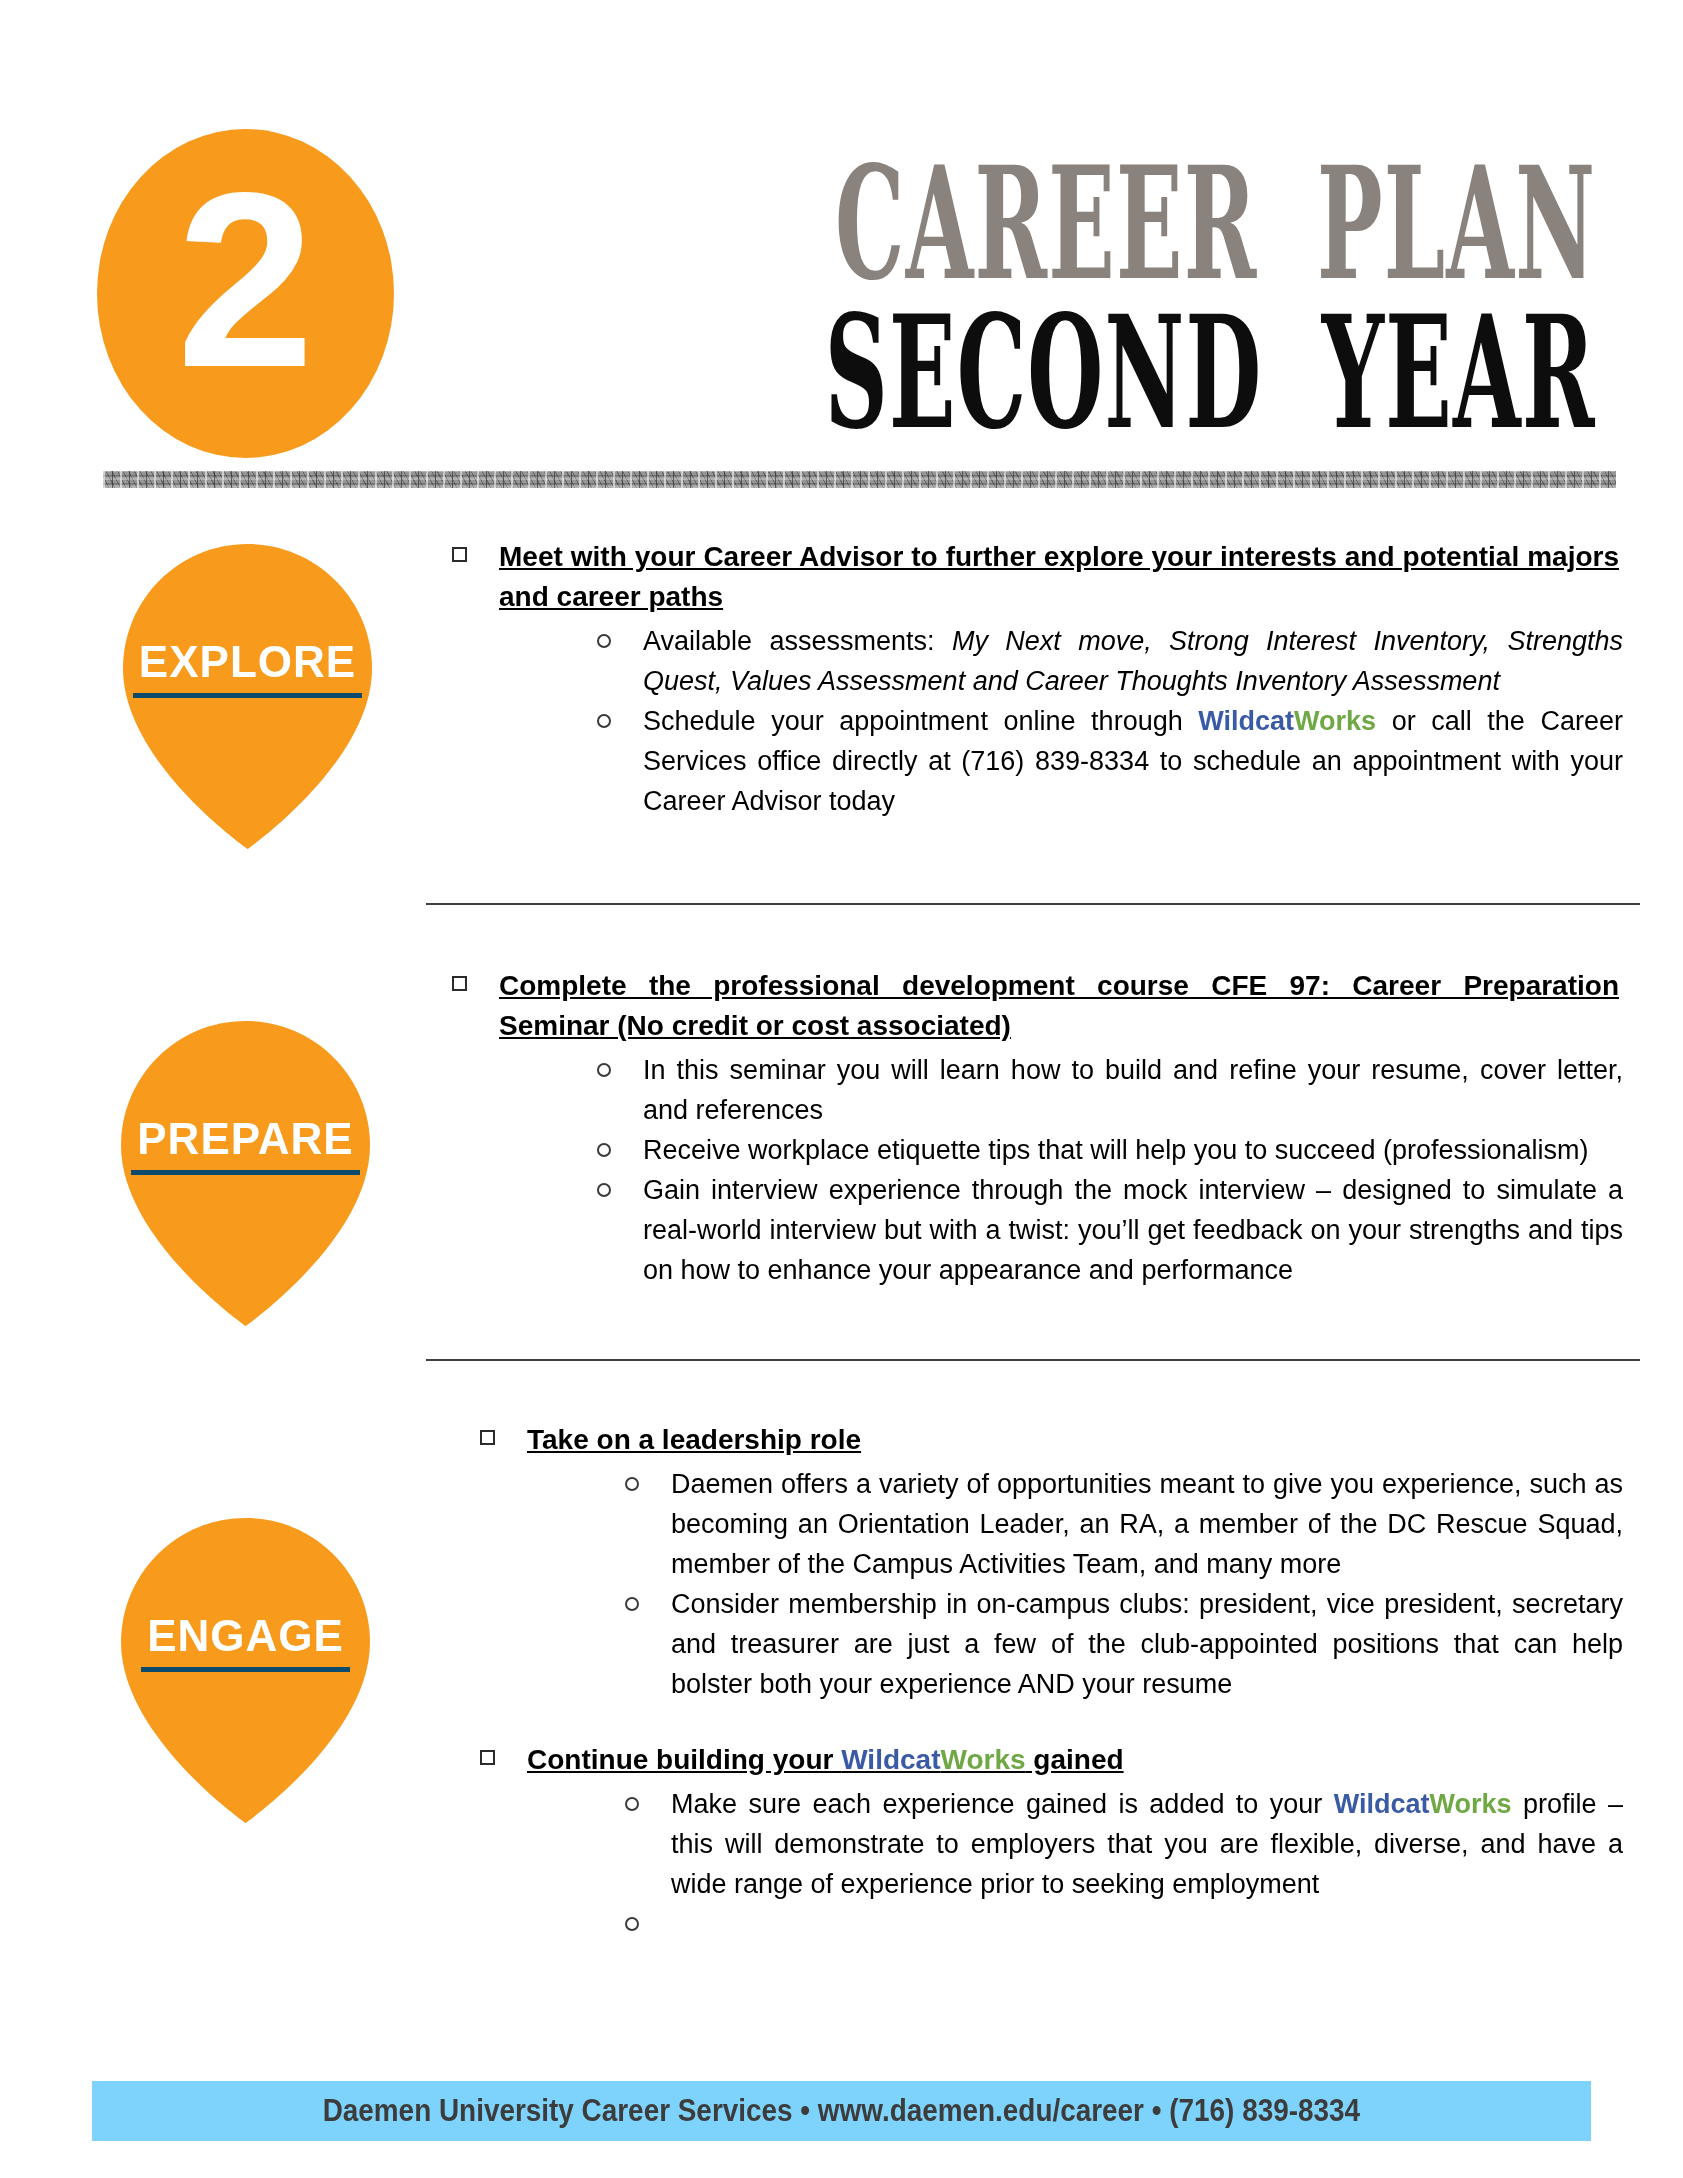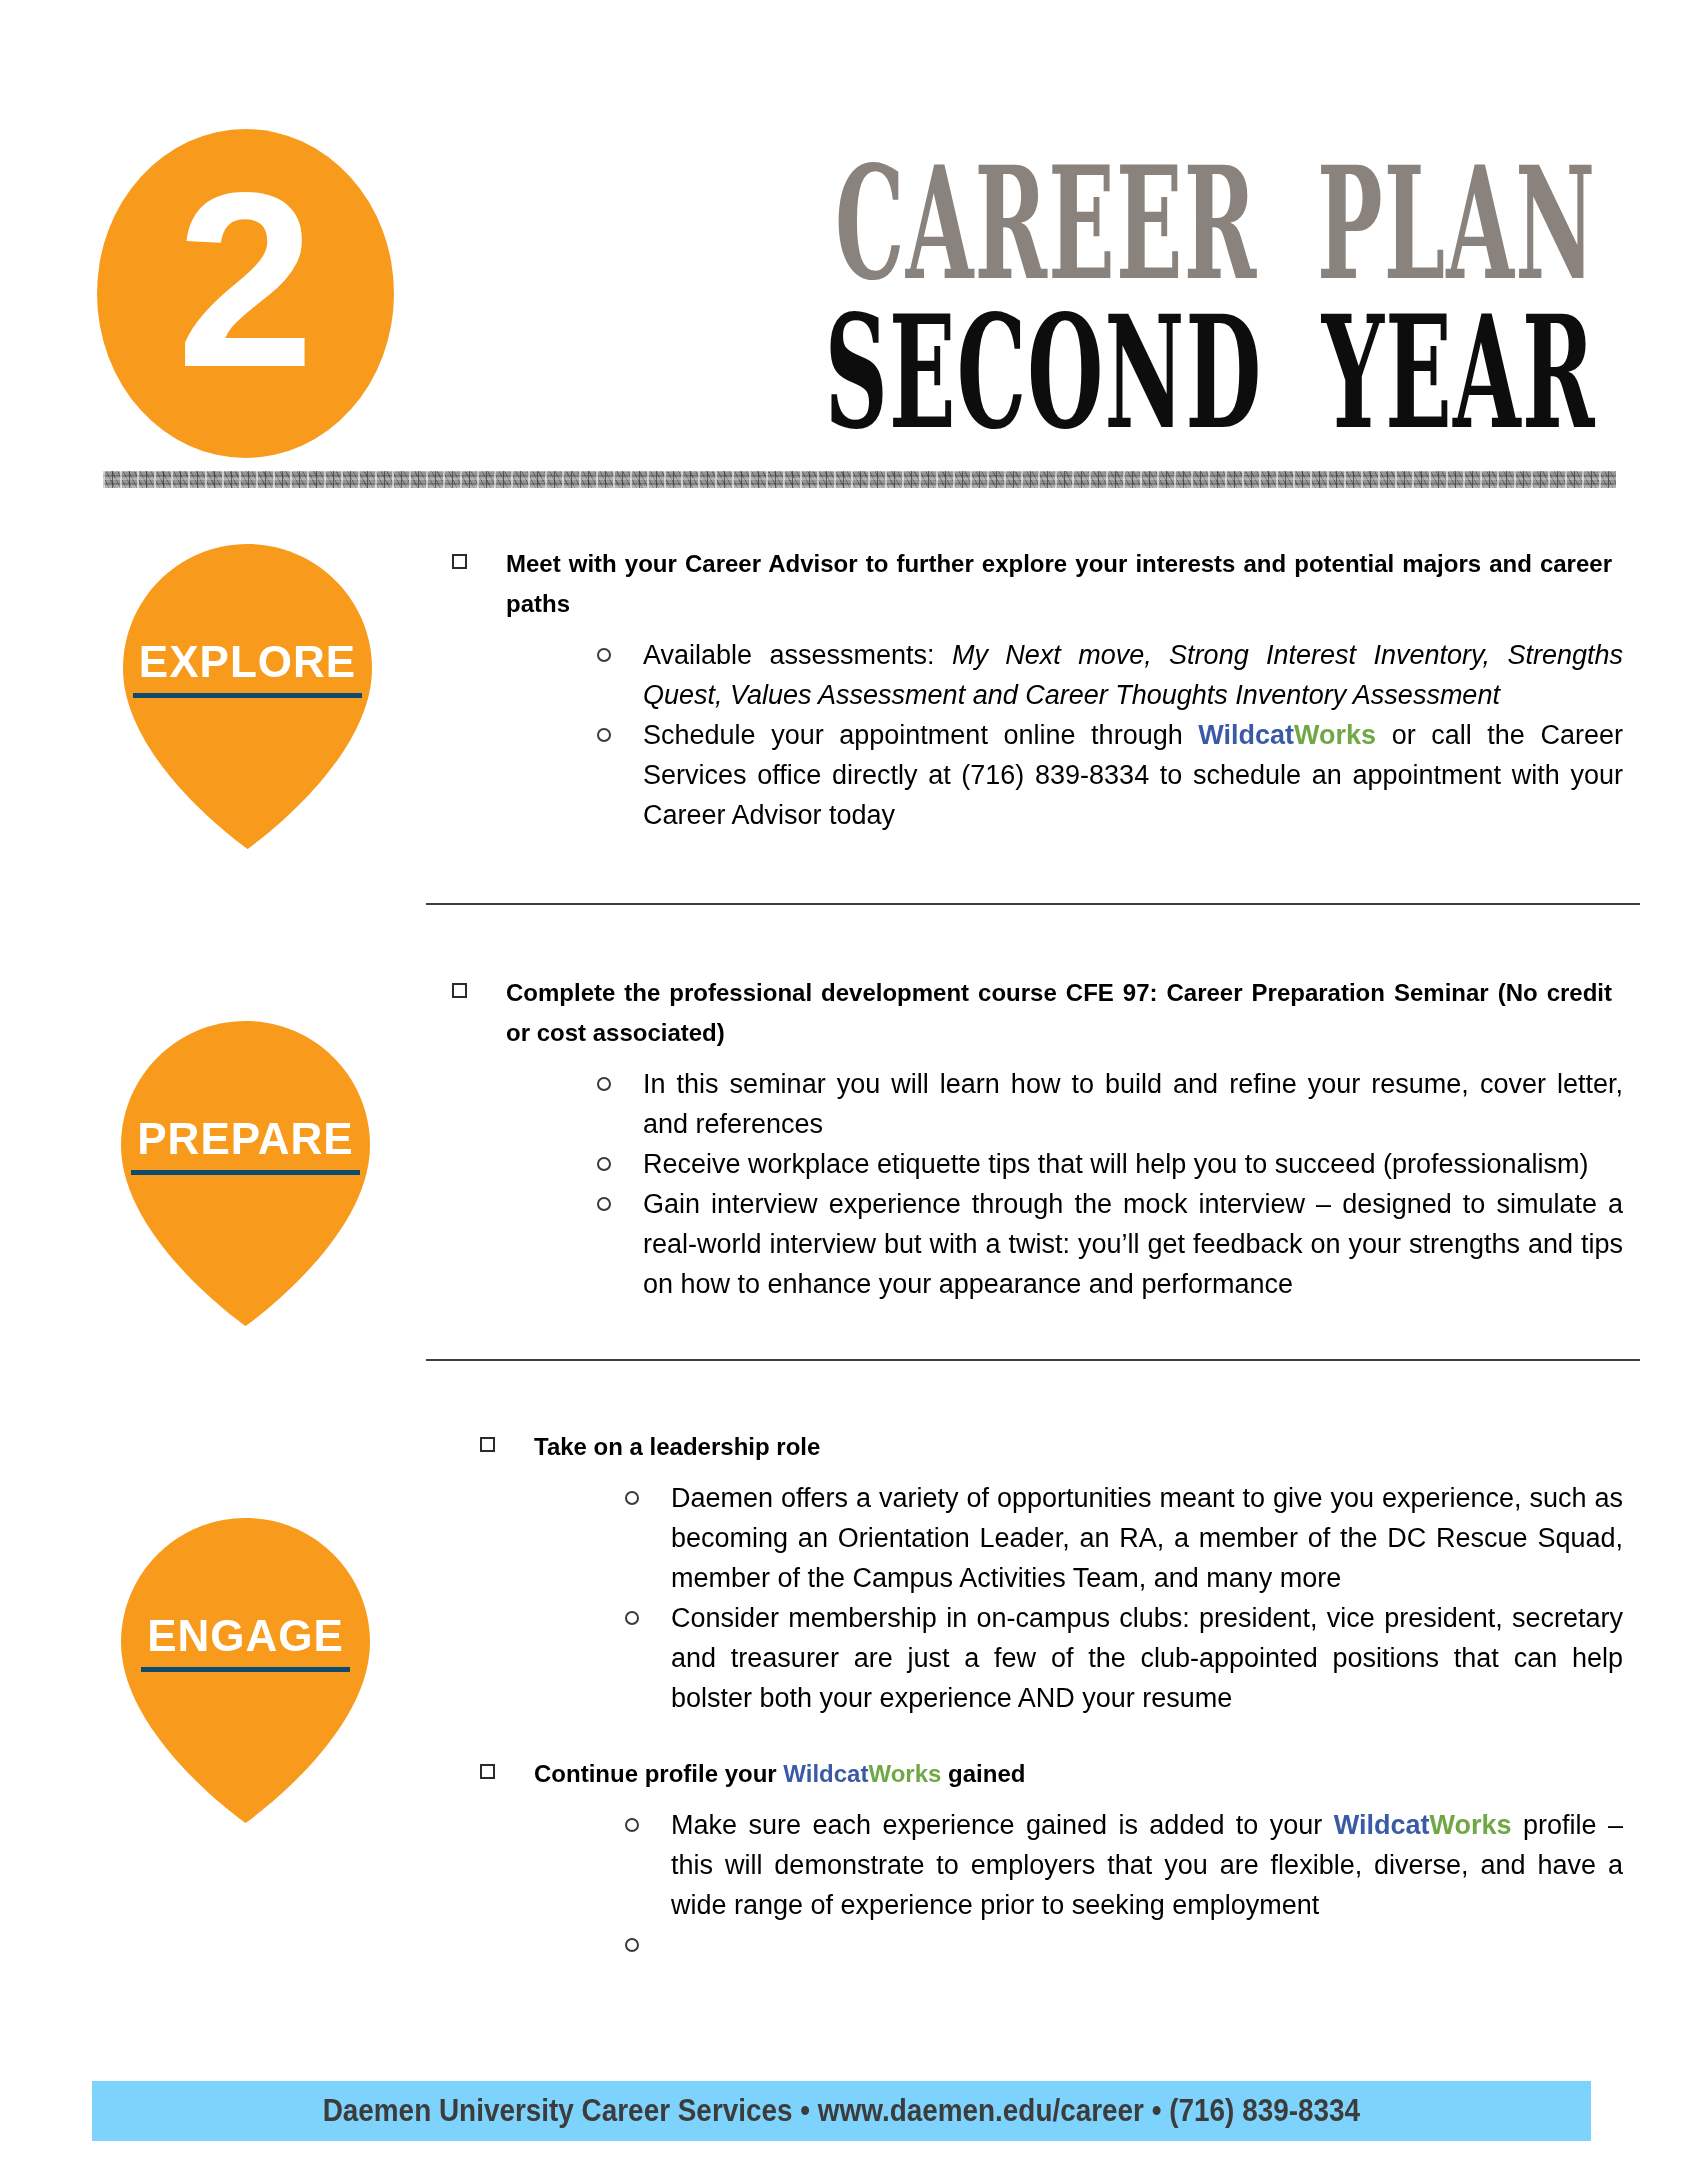--- a/index.html
+++ b/index.html
@@ -72,22 +72,22 @@
   .content.s1{left:450px;top:533px;width:1173px;}
   .content.s2{left:450px;top:962px;width:1173px;}
   .content.s3{left:478px;top:1416px;width:1145px;}
   .item{position:relative;padding-left:45px;}
   .item.gap{margin-top:36px;}
   .chk{
     position:absolute;left:2px;top:10px;width:15px;height:15px;
     border:2px solid #2b2b2b;background:#fff;box-sizing:border-box;
   }
   p.lead{
-    margin:11px;font-weight:bold;font-size:24px;
-    text-align:justify;text-align-last:left;
+    margin:4px;font-weight:bold;font-size:28px;
+    text-align:justify;text-align-last:left;text-decoration:underline;
   }
   .sub{position:relative;padding-left:148px;}
   .cir{
     position:absolute;left:102px;top:13px;width:14px;height:14px;
     border:2px solid #3a3a3a;border-radius:50%;box-sizing:border-box;background:#fff;
   }
   p.subtext{
     margin:0;text-align:justify;text-align-last:left;
   }
   .run-b{font-weight:bold;}
@@ -193,21 +193,21 @@
         <span class="cir"></span>
         <p class="subtext"><span class="run-p">Daemen offers a variety of opportunities meant to give you experience, such as becoming an Orientation Leader, an RA, a member of the DC Rescue Squad, member of the Campus Activities Team, and many more</span></p>
       </div>
       <div class="sub">
         <span class="cir"></span>
         <p class="subtext"><span class="run-p">Consider membership in on-campus clubs: president, vice president, secretary and treasurer are just a few of the club-appointed positions that can help bolster both your experience AND your resume</span></p>
       </div>
     </div>
     <div class="item gap">
       <span class="chk"></span>
-      <p class="lead"><span class="run-b">Continue profile your </span><span class="run-wc">Wildcat</span><span class="run-wk">Works</span><span class="run-b"> gained</span></p>
+      <p class="lead"><span class="run-b">Continue building your </span><span class="run-wc">Wildcat</span><span class="run-wk">Works</span><span class="run-b"> gained</span></p>
       <div class="sub">
         <span class="cir"></span>
         <p class="subtext"><span class="run-p">Make sure each experience gained is added to your </span><span class="run-wc">Wildcat</span><span class="run-wk">Works</span><span class="run-p"> profile – this will demonstrate to employers that you are flexible, diverse, and have a wide range of experience prior to seeking employment</span></p>
       </div>
       <div class="sub">
         <span class="cir"></span>
       </div>
     </div>
   </div>
 

